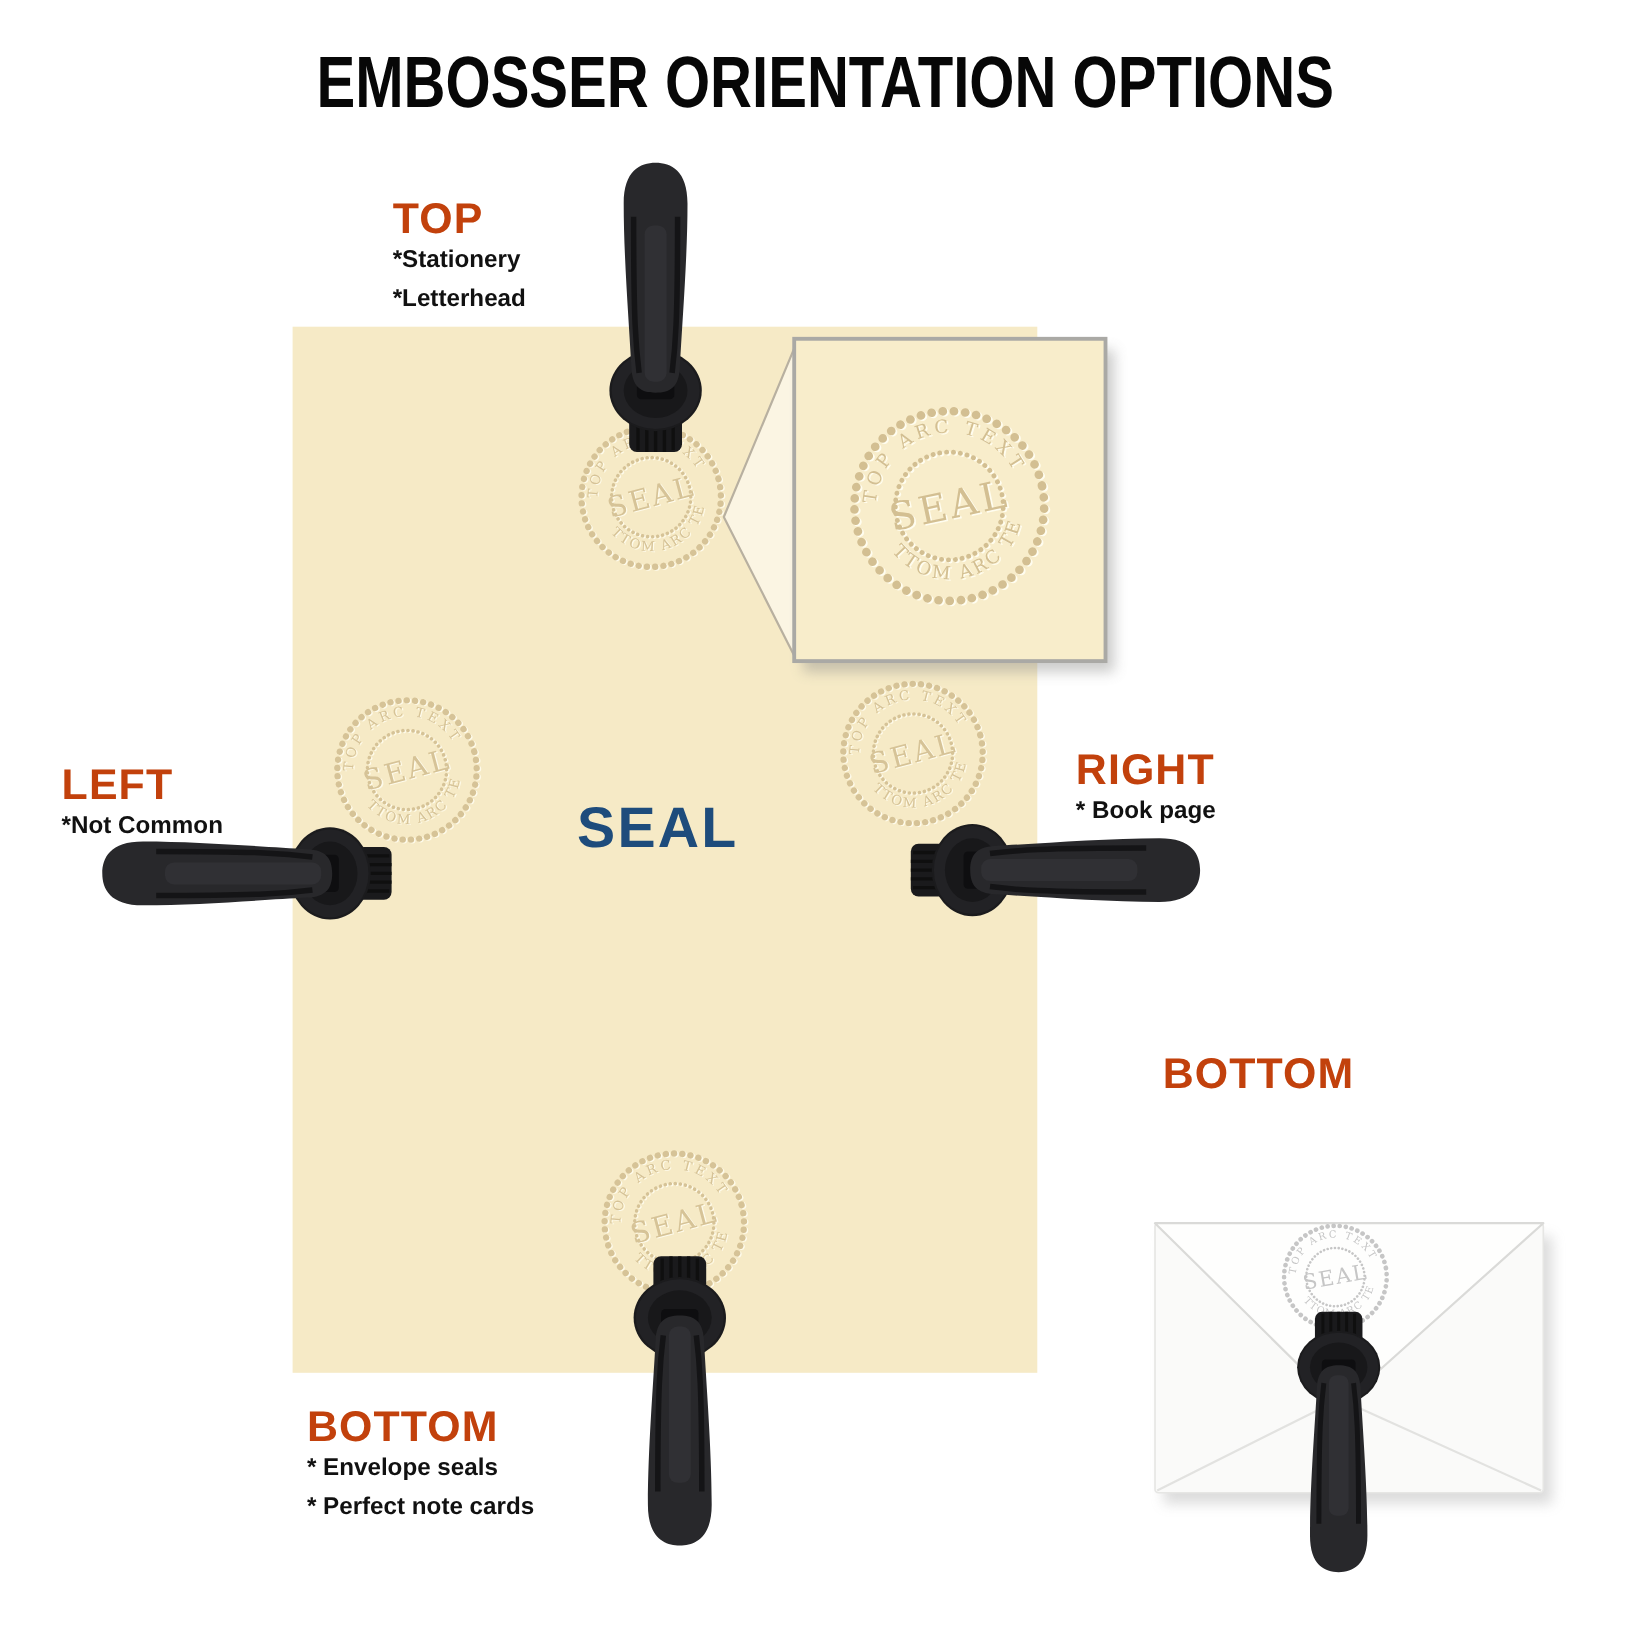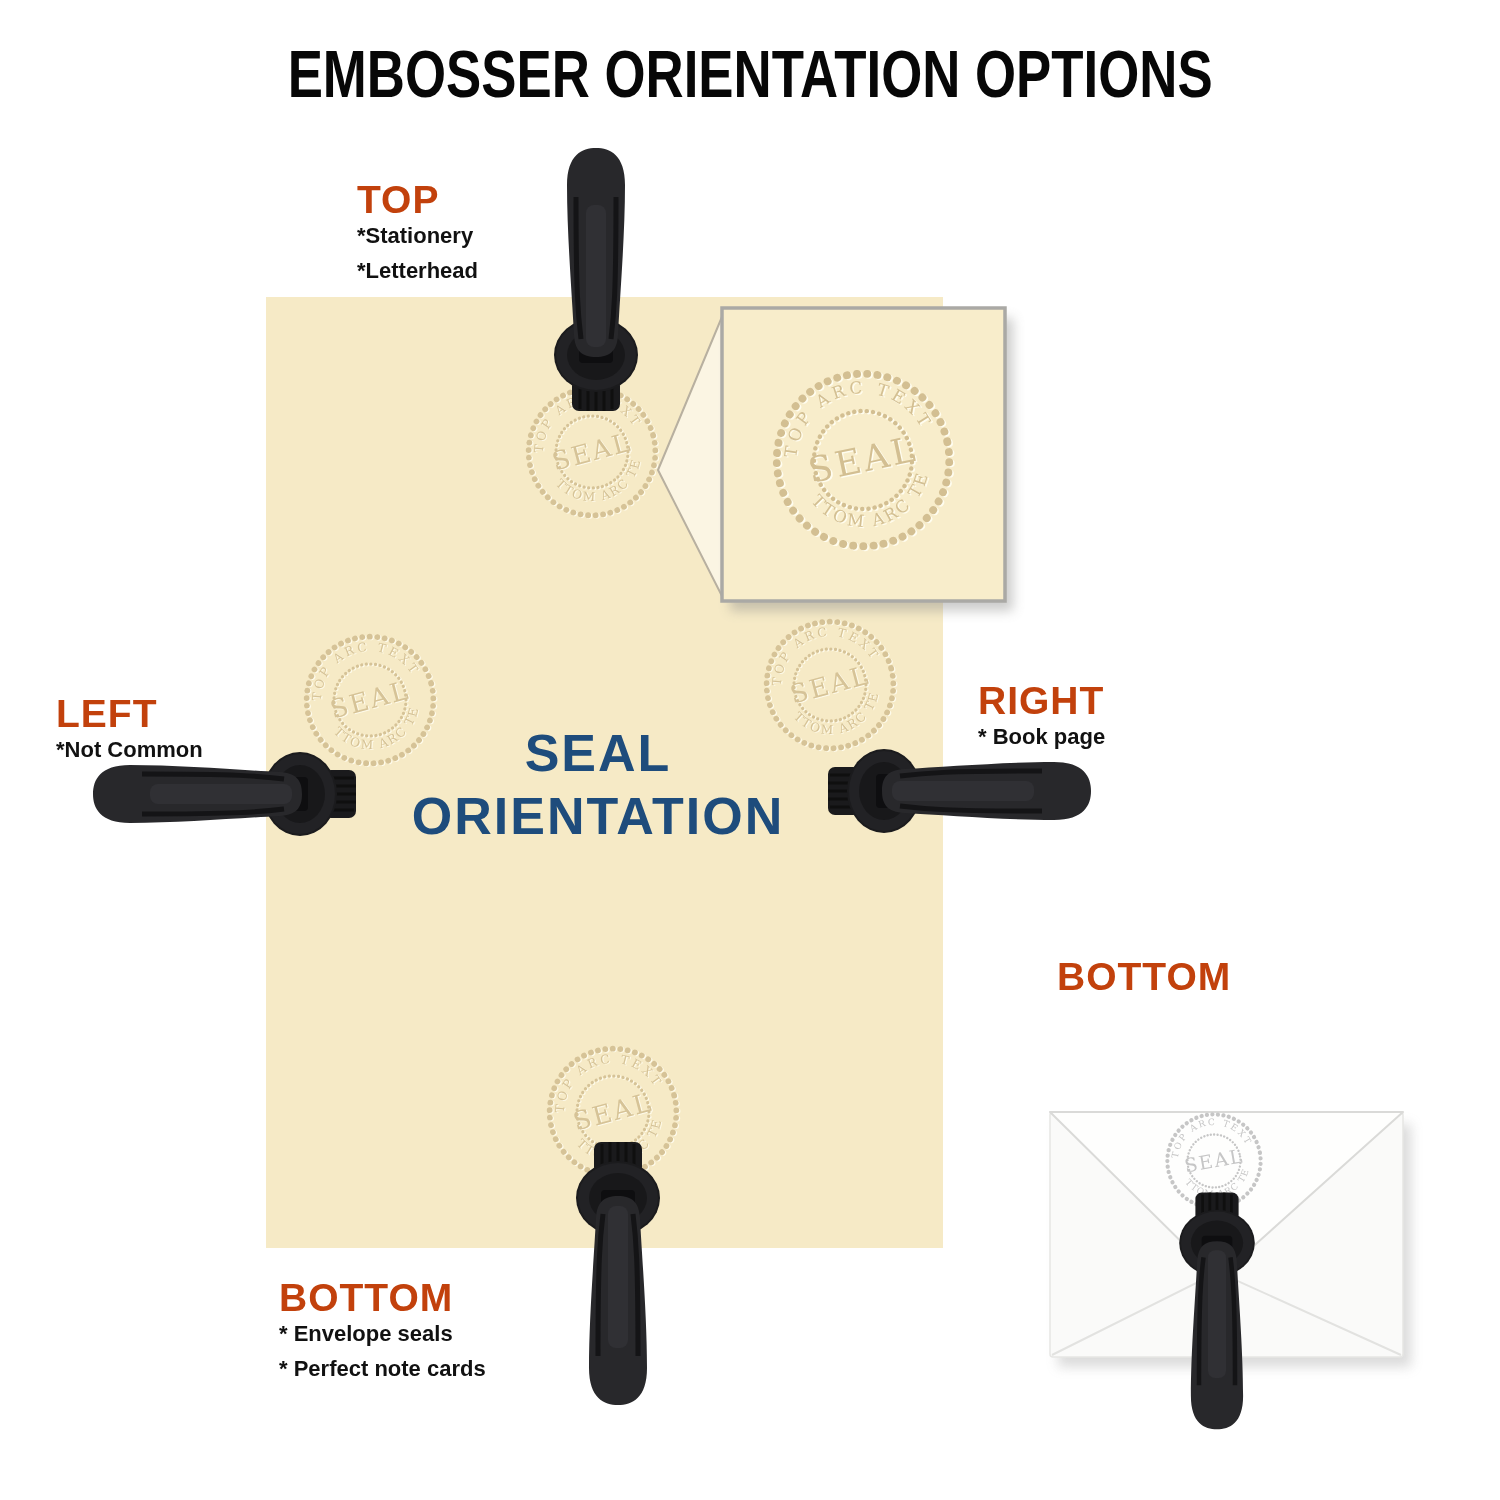--- a/index.html
+++ b/index.html
@@ -136,16 +136,15 @@
     <div class="label-i">* Envelope seals</div>
     <div class="label-i">* Perfect note cards</div>
   </div>
 
   <div class="txt label label-bright">
     <div class="label-h">BOTTOM</div>
   </div>
 
   <div class="txt center-cap">
     <div>SEAL</div>
-    <div>ORIENTATION</div>
   </div>
 
 </div>
 
 </body></html>

